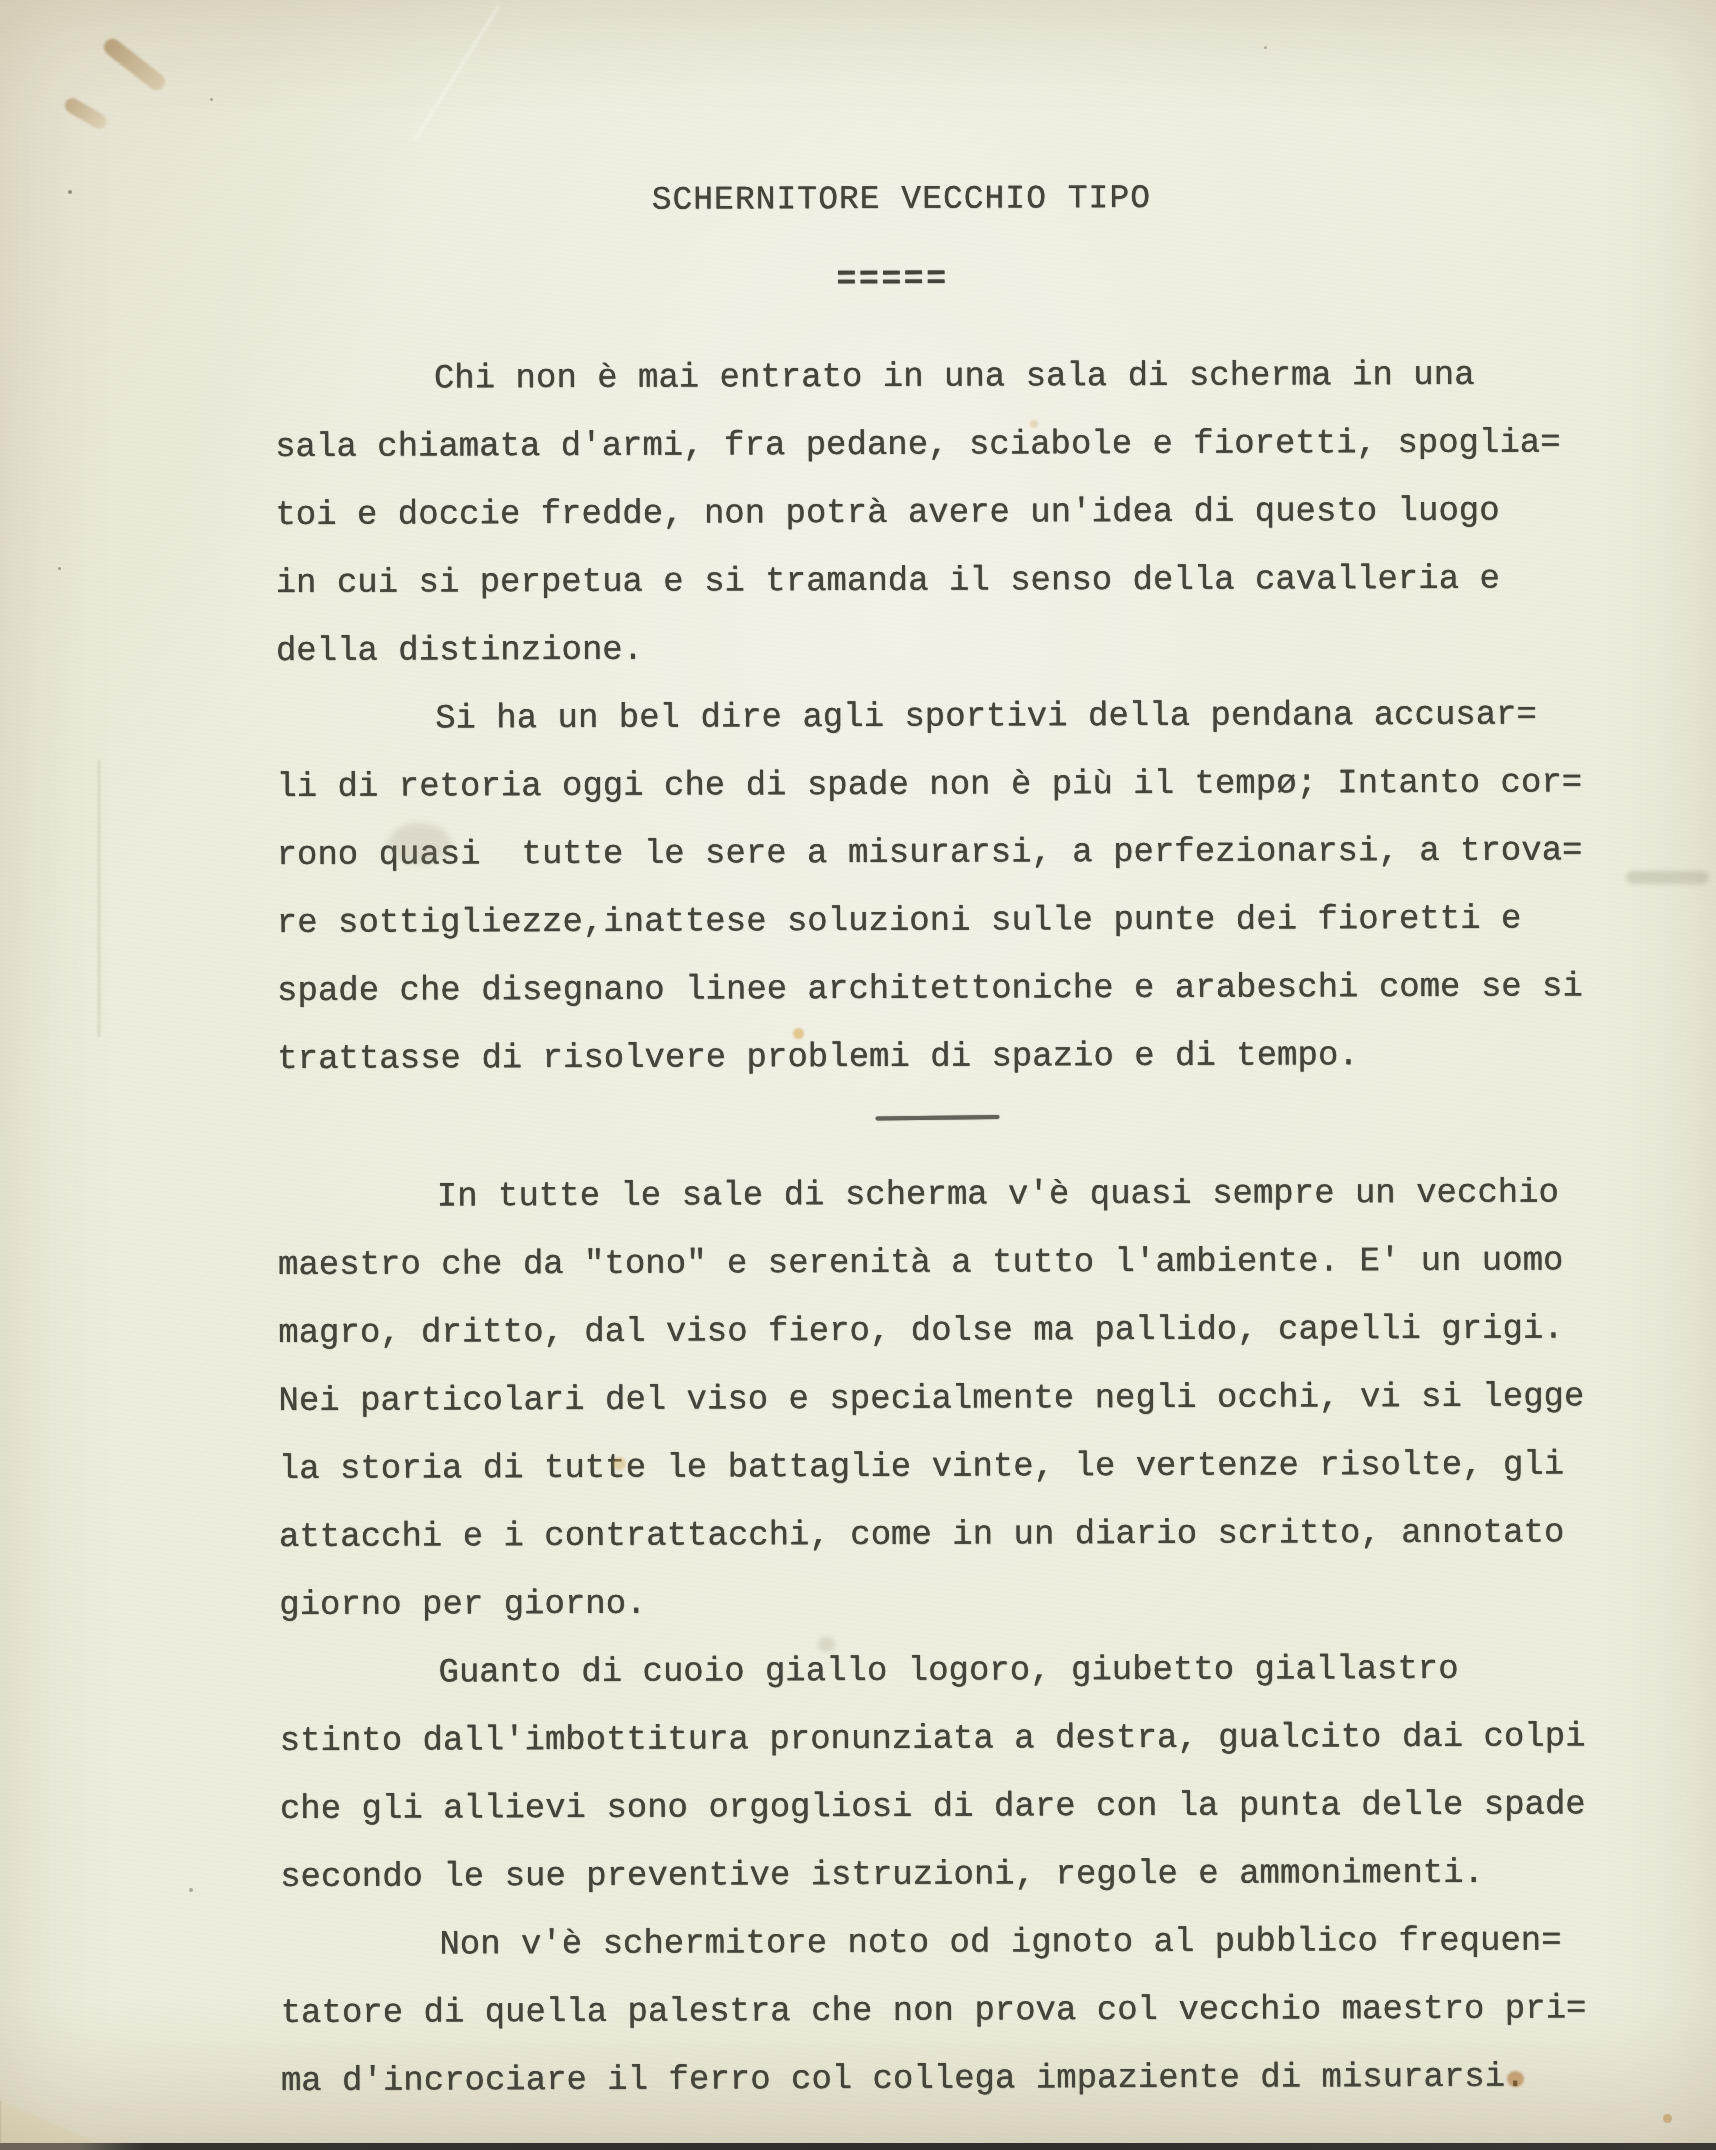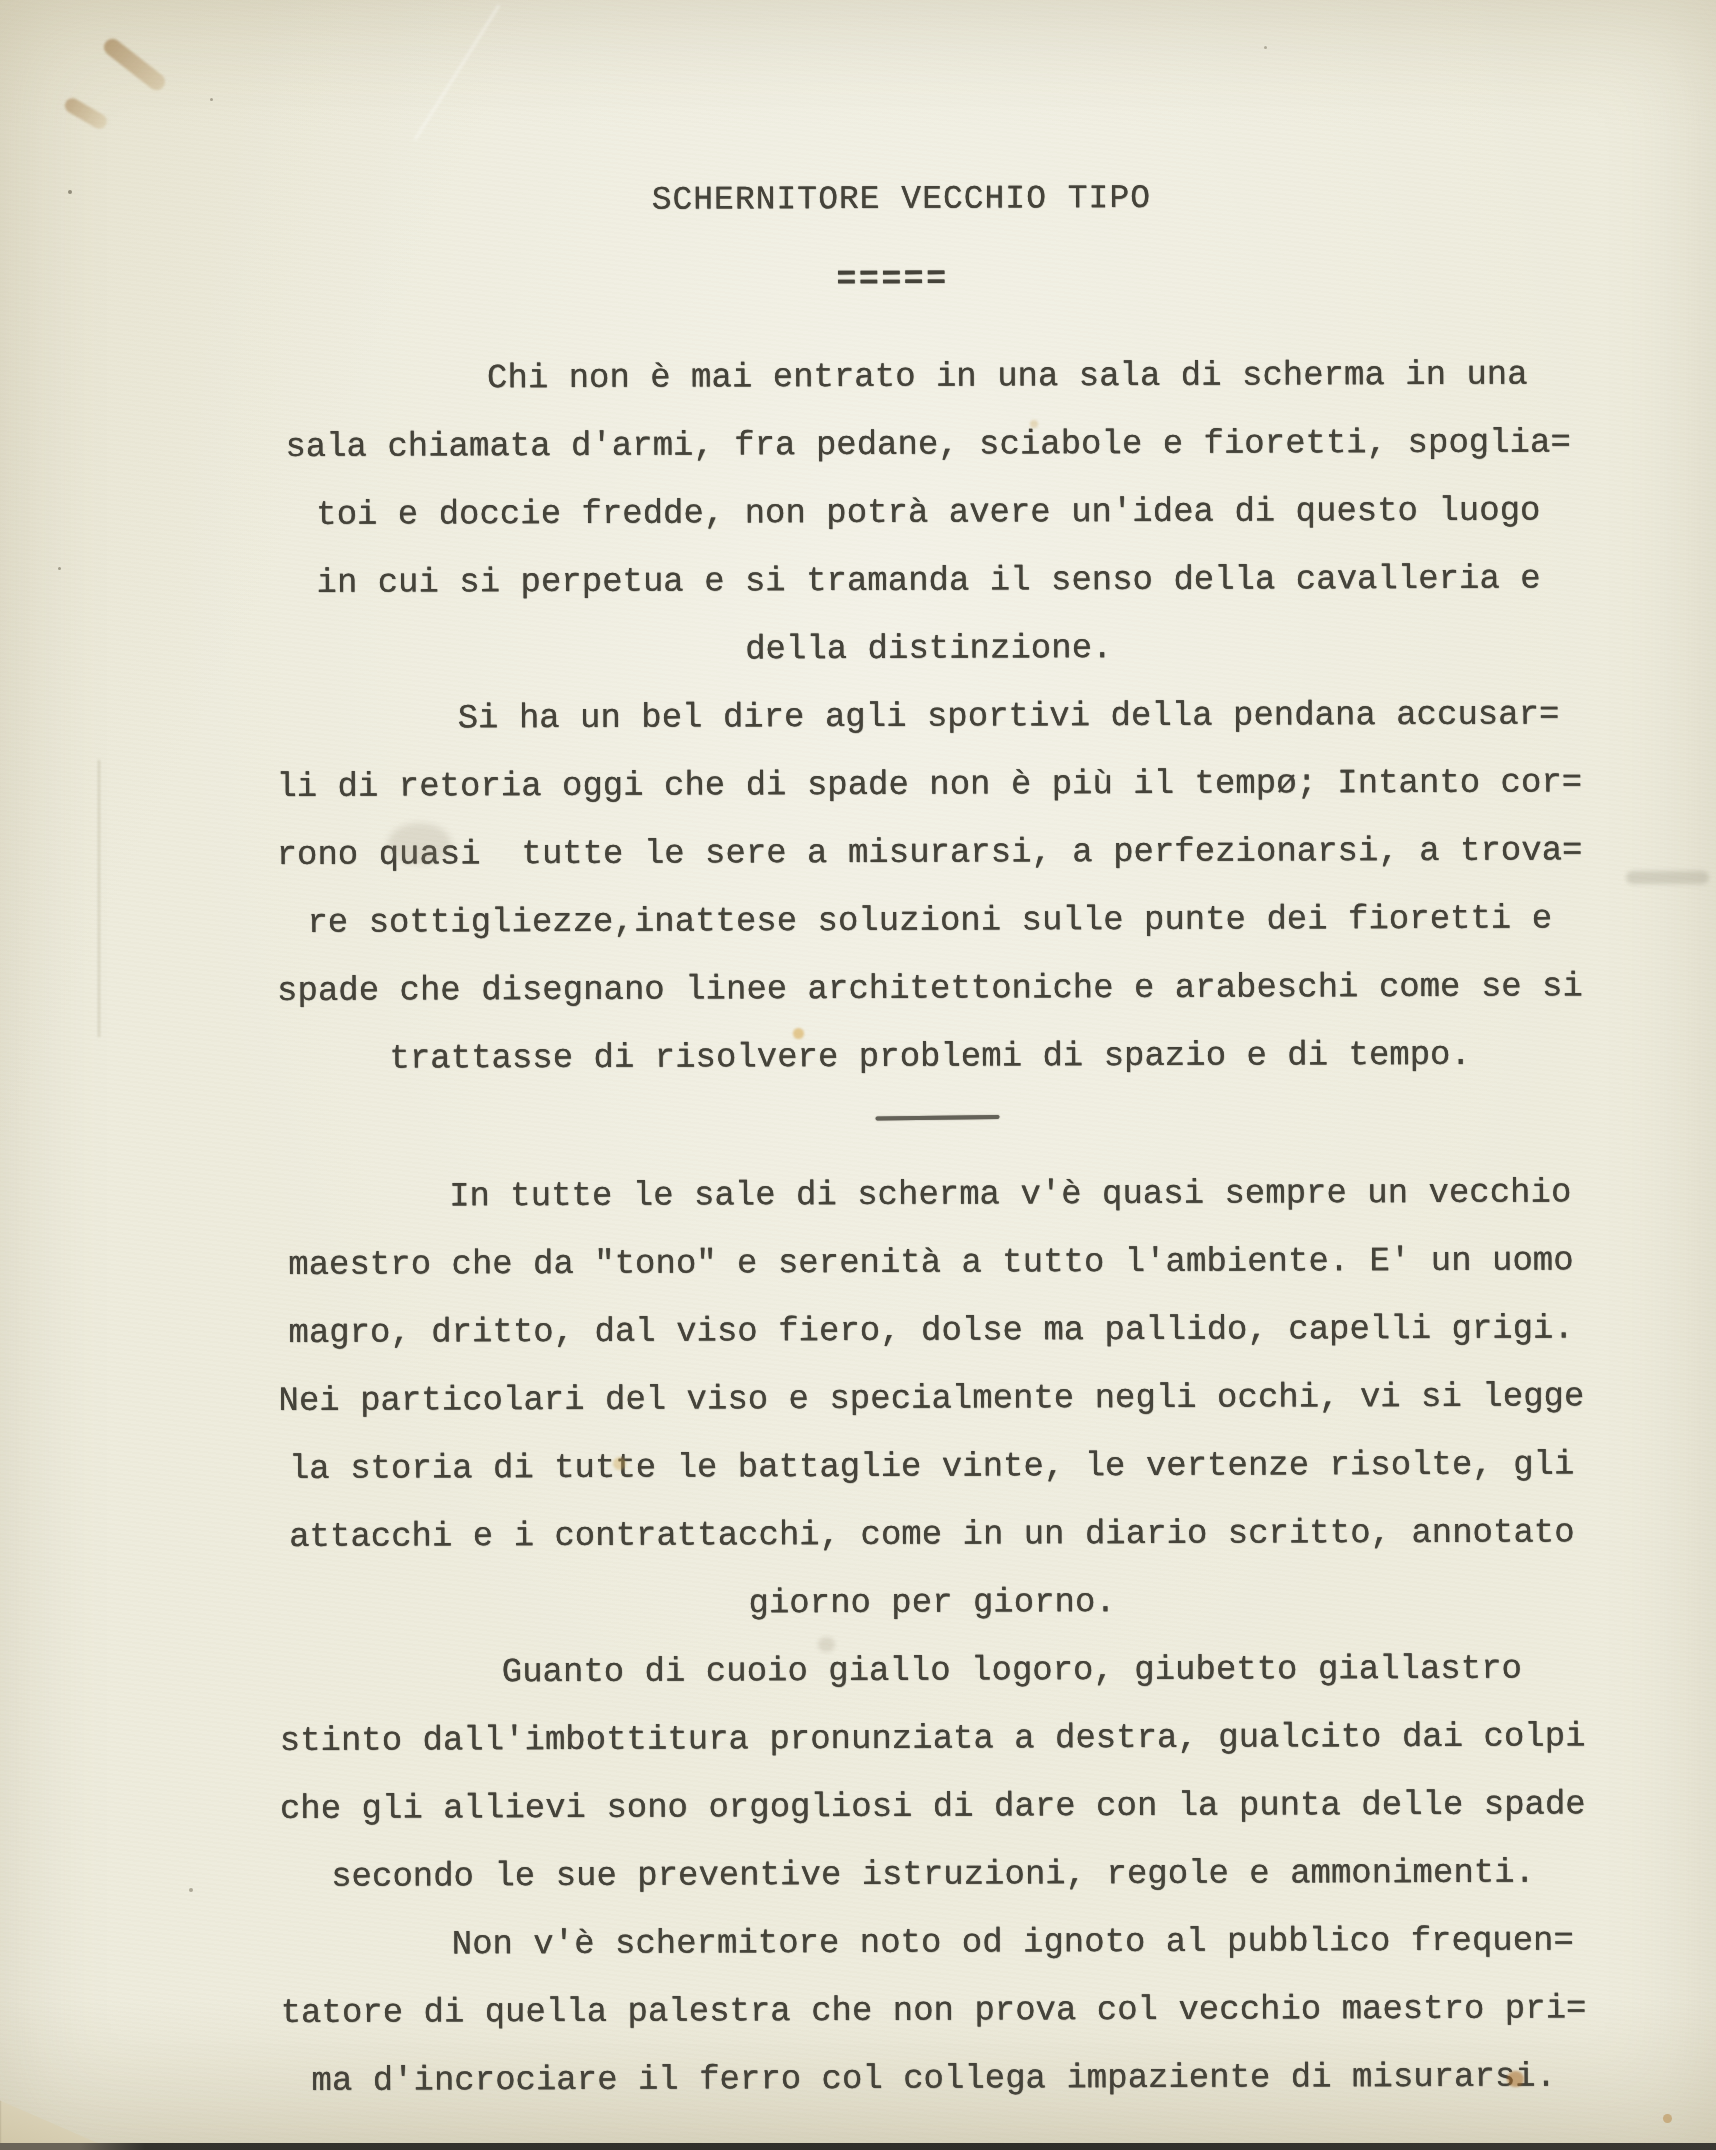--- a/index.html
+++ b/index.html
@@ -9,21 +9,20 @@
     background:
       radial-gradient(ellipse at 52% 28%, rgba(255,255,255,0.30), rgba(255,255,255,0) 58%),
       linear-gradient(115deg, rgba(196,185,150,0.20), rgba(196,185,150,0) 20%),
       linear-gradient(0deg, rgba(186,175,142,0.28), rgba(186,175,142,0) 7%),
       linear-gradient(180deg, rgba(210,202,172,0.16), rgba(210,202,172,0) 6%),
       repeating-linear-gradient(7deg, rgba(205,196,164,0.04) 0 2px, rgba(255,255,255,0.04) 2px 4.6px),
       var(--paper, #edebdc);
     box-shadow: inset 0 0 106px rgba(130,118,82,0.22);
     overflow:hidden;
     font-family:"Liberation Mono", monospace;
-    text-align:center;
   }
   .text-layer{
     position:absolute; inset:0;
     transform: rotate(-0.2deg);
     transform-origin: 50% 45%;
     color: var(--ink, #45433a);
     text-shadow: 0 0 0.8px rgba(58,56,48,0.85), 0.5px 0.6px 0 rgba(70,68,58,0.22);
   }
   .doc-title{
     position:absolute; left:904px; top:166px; transform:translateX(-50%);

